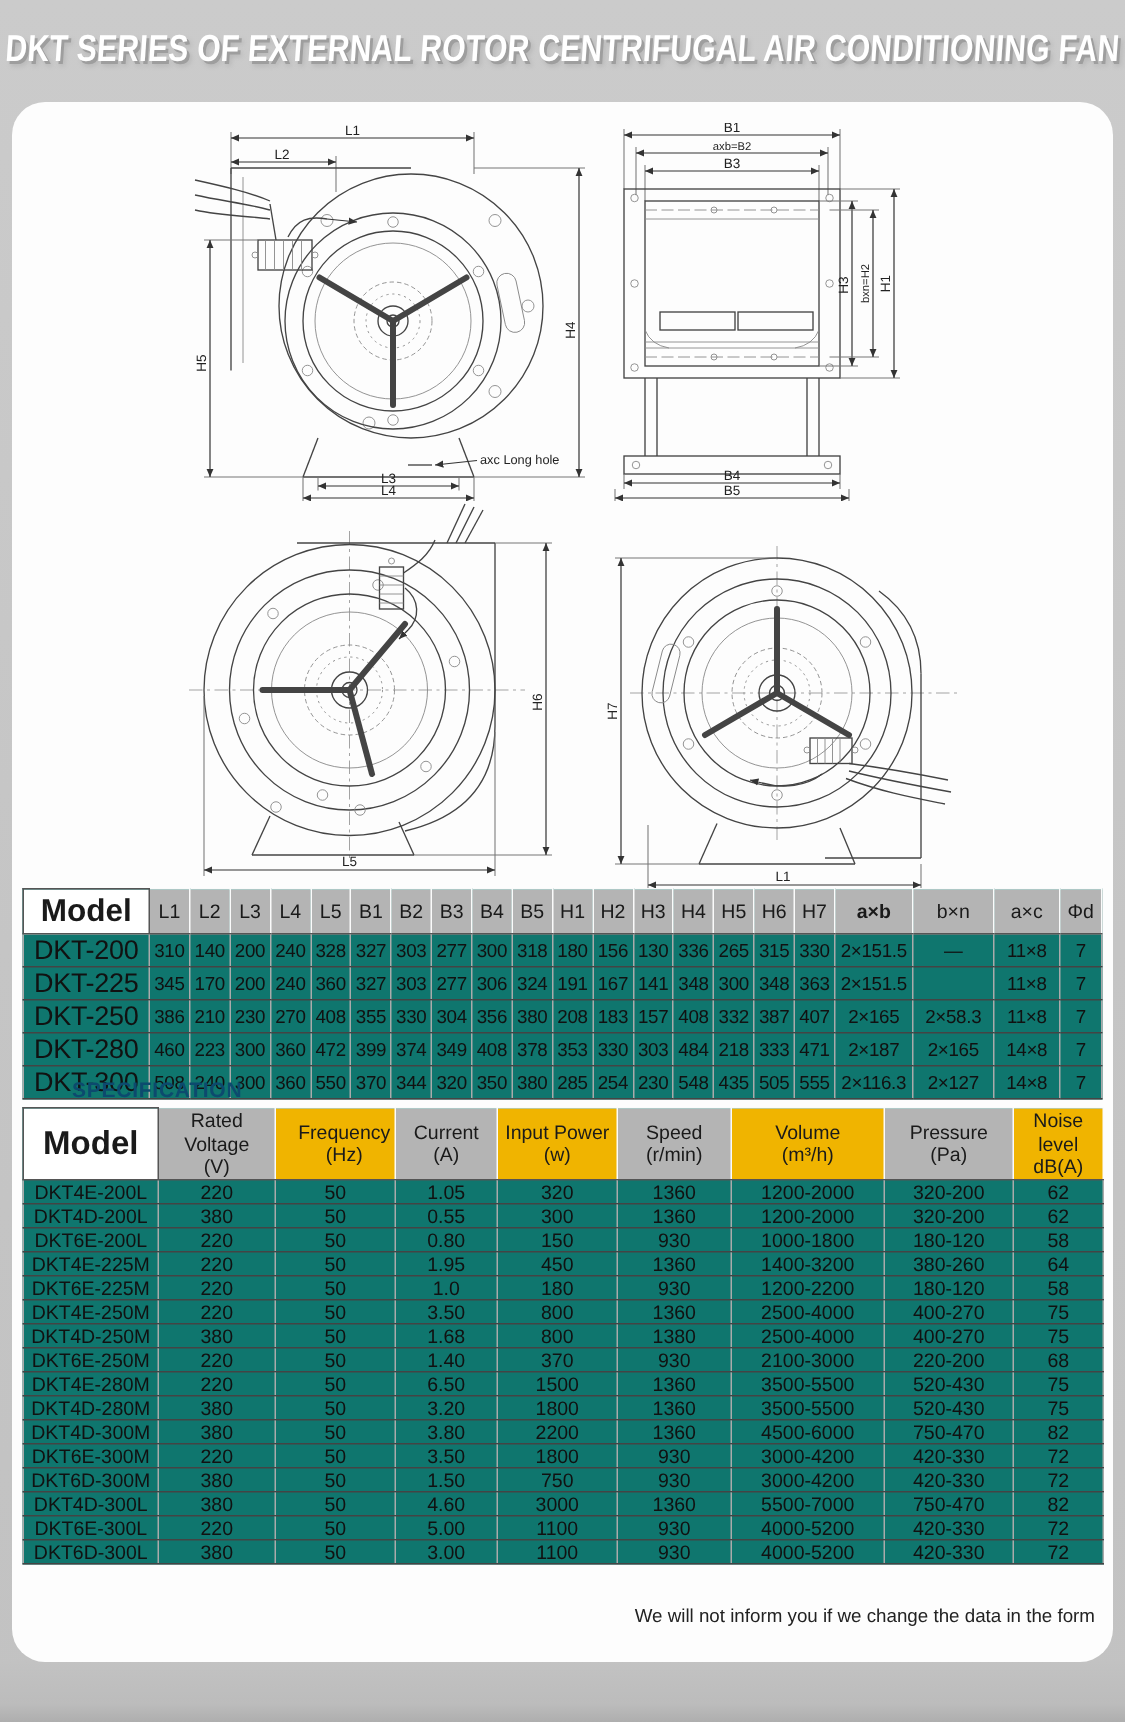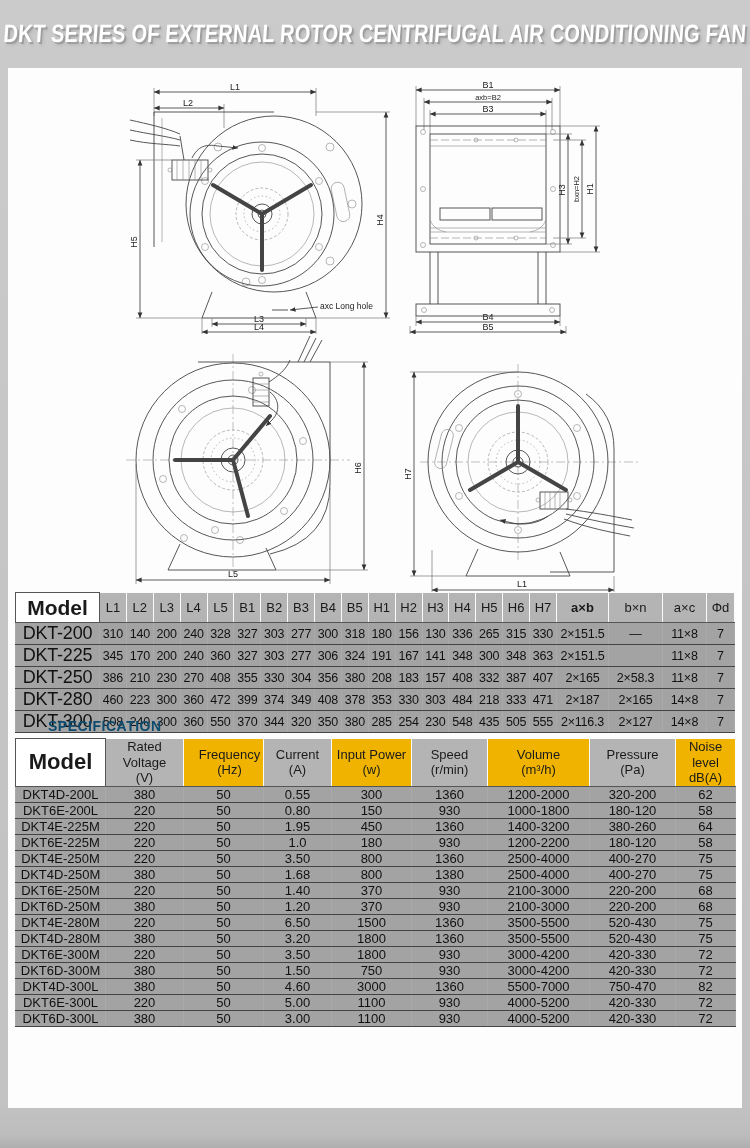--- a/index.html
+++ b/index.html
@@ -13,36 +13,36 @@
   .page { position:absolute; inset:0;
     background:linear-gradient(180deg,#cbcbcb 0%,#c5c5c5 55%,#c2c2c2 100%); }
   .title {
     position:absolute; top:22px; left:0; width:100%;
     text-align:center; white-space:nowrap;
     font-size:20px; font-weight:bold; letter-spacing:0.2px;
     color:#ffffff;
     transform:skewX(-4deg) scaleY(1.25);
     text-shadow:2px 2px 0 #9e9e9e, 3px 3px 3px #b4b4b4;
   }
-  .panel { position:absolute; left:8px; top:68px; width:734px; height:1040px; background:#fdfdfd; }
+  .panel { position:absolute; left:8px; top:68px; width:734px; height:1040px; background:#fdfdfd;border-radius:22px; }
   .bottom-band { position:absolute; left:0; top:1108px; width:750px; height:40px;
     background:linear-gradient(180deg,#c2c2c2 0%,#bcbcbc 70%,#aeaeae 100%); }
 
   .drawing { position:absolute; }
   svg text { font-family:"Liberation Sans", sans-serif; fill:#222; }
   svg .lbl { font-size:9px; }
   svg .lbl-s { font-size:7.5px; }
   svg .dim { stroke:#333; stroke-width:0.8; }
   svg .ext { stroke:#777; stroke-width:0.7; }
   svg .ln  { stroke:#444; stroke-width:0.9; fill:none; }
   svg .thin{ stroke:#888; stroke-width:0.6; fill:none; }
   svg .cl  { stroke:#999; stroke-width:0.6; stroke-dasharray:9 3 2 3; }
   svg .spoke { stroke:#444; stroke-width:4; stroke-linecap:round; }
 
-  table { border-collapse:collapse; table-layout:fixed; position:absolute; background:#a3a3a3; }
+  table { border-collapse:collapse; table-layout:fixed; position:absolute; background:#0f766e; }
   .dim-table { left:7px; top:524px; width:720px; border:1px solid #666; }
   .dim-table th {
     background:var(--header-gray,#b4b4b4); color:#1a1a1a;
     font-weight:normal; font-size:13px; height:30px;
     border:1px solid #fbfbfb; border-bottom:1px solid #555;
   }
   .dim-table th.model-h { background:#fff; font-weight:bold; font-size:21px; border:1px solid #555; }
   .dim-table td {
     height:16px; text-align:center; font-size:12.5px; letter-spacing:-0.2px; color:#111;
     border-left:1px solid #aaa; border-right:1px solid #aaa;
@@ -557,20 +557,31 @@
               <div>(Pa)</div>
             </th>
             <th class="bg-yellow" style="width: 60px;">
               <div>Noise level</div>
               <div>dB(A)</div>
             </th>
           </tr>
         </thead>
       <tbody id="spec-body">
           <tr>
+            <td class="model-cell">DKT4E-200L</td>
+            <td>220</td>
+            <td>50</td>
+            <td>1.05</td>
+            <td>320</td>
+            <td>1360</td>
+            <td>1200-2000</td>
+            <td>320-200</td>
+            <td>62</td>
+          </tr>
+          <tr>
             <td class="model-cell">DKT4D-200L</td>
             <td>380</td>
             <td>50</td>
             <td>0.55</td>
             <td>300</td>
             <td>1360</td>
             <td>1200-2000</td>
             <td>320-200</td>
             <td>62</td>
           </tr>
@@ -634,31 +645,20 @@
             <td>220</td>
             <td>50</td>
             <td>1.40</td>
             <td>370</td>
             <td>930</td>
             <td>2100-3000</td>
             <td>220-200</td>
             <td>68</td>
           </tr>
           <tr>
-            <td class="model-cell">DKT6D-250M</td>
-            <td>380</td>
-            <td>50</td>
-            <td>1.20</td>
-            <td>370</td>
-            <td>930</td>
-            <td>2100-3000</td>
-            <td>220-200</td>
-            <td>68</td>
-          </tr>
-          <tr>
             <td class="model-cell">DKT4E-280M</td>
             <td>220</td>
             <td>50</td>
             <td>6.50</td>
             <td>1500</td>
             <td>1360</td>
             <td>3500-5500</td>
             <td>520-430</td>
             <td>75</td>
           </tr>
@@ -667,20 +667,31 @@
             <td>380</td>
             <td>50</td>
             <td>3.20</td>
             <td>1800</td>
             <td>1360</td>
             <td>3500-5500</td>
             <td>520-430</td>
             <td>75</td>
           </tr>
           <tr>
+            <td class="model-cell">DKT4D-300M</td>
+            <td>380</td>
+            <td>50</td>
+            <td>3.80</td>
+            <td>2200</td>
+            <td>1360</td>
+            <td>4500-6000</td>
+            <td>750-470</td>
+            <td>82</td>
+          </tr>
+          <tr>
             <td class="model-cell">DKT6E-300M</td>
             <td>220</td>
             <td>50</td>
             <td>3.50</td>
             <td>1800</td>
             <td>930</td>
             <td>3000-4200</td>
             <td>420-330</td>
             <td>72</td>
           </tr>
@@ -724,16 +735,17 @@
             <td>3.00</td>
             <td>1100</td>
             <td>930</td>
             <td>4000-5200</td>
             <td>420-330</td>
             <td>72</td>
           </tr>
         </tbody>
     </table>
 
+    <div class="footer-note">We will not inform you if we change the data in the form</div>
   </div>
 
   <div class="bottom-band"></div>
 </div>
 
 </body></html>

